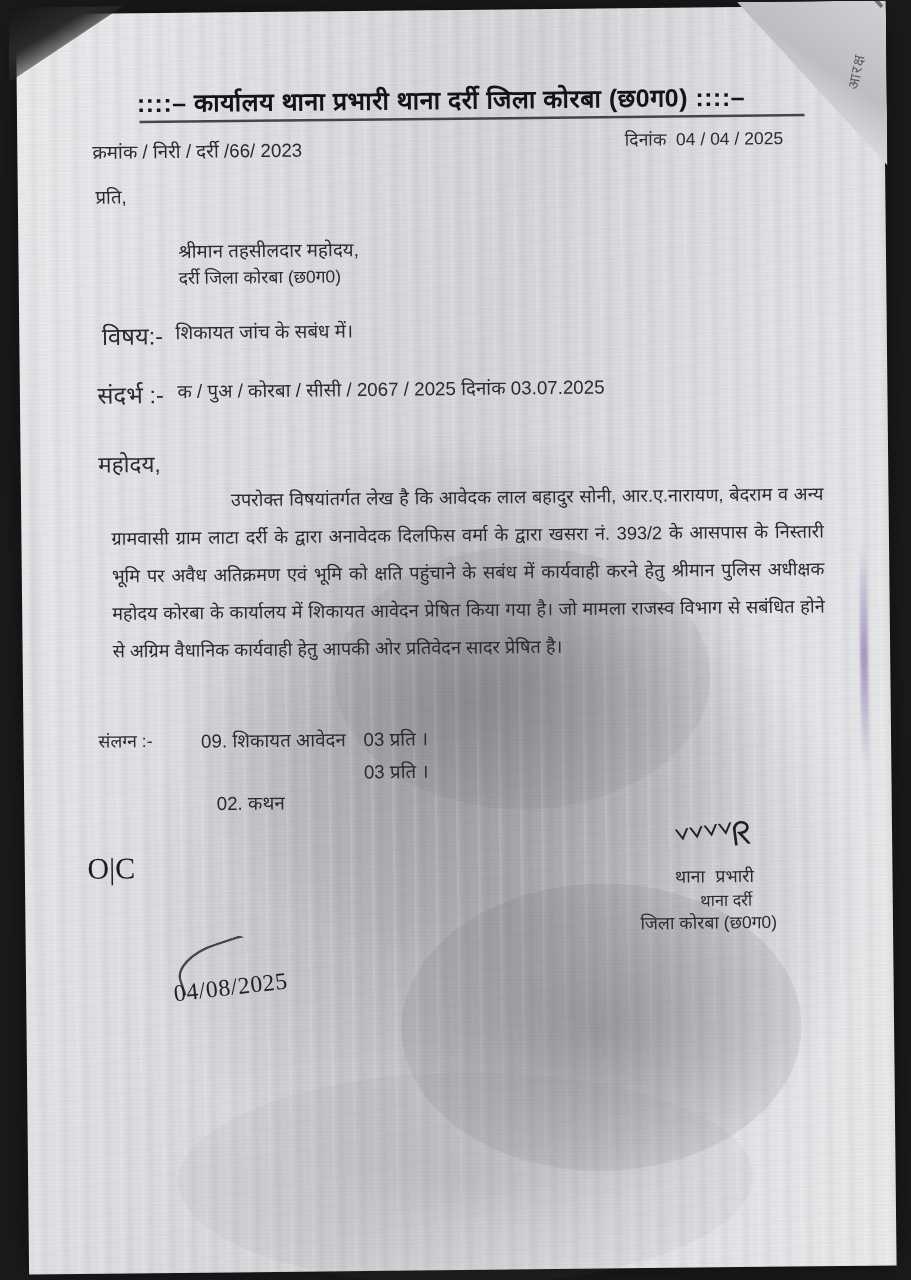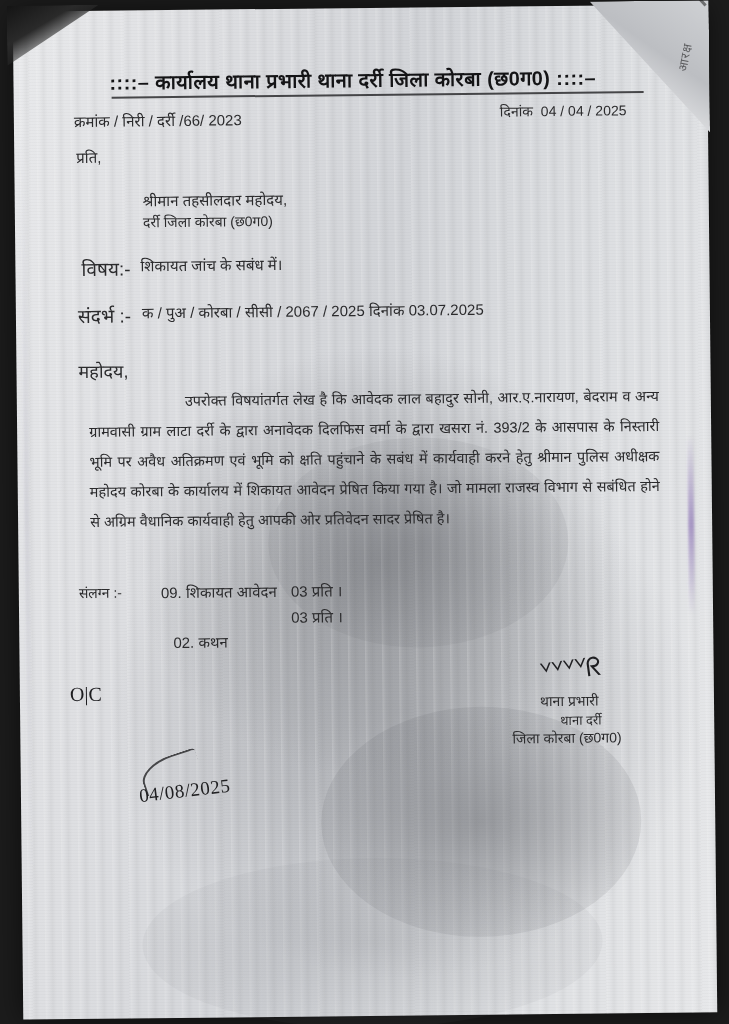--- a/index.html
+++ b/index.html
@@ -164,33 +164,33 @@
     color: #2a2a2c;
   }
   .body-block p { margin: 0; text-indent: 96px; }
 
   .satlagn   { left: 60px; top: 572px; font-size: 14px; }
   .att1      { left: 142px; top: 572px; font-size: 15px; }
   .att1c     { left: 272px; top: 572px; font-size: 15px; }
   .att2      { left: 154px; top: 598px; font-size: 15px; margin-top: 24px; }
   .att2c     { left: 272px; top: 598px; font-size: 15px; }
 
-  .oic { left: 50px; top: 672px; font-size: 20px; color: #1d1d20; font-family: "Liberation Serif", serif; text-align: right; }
+  .oic { left: 50px; top: 672px; font-size: 24px; color: #1d1d20; font-family: "Liberation Serif", serif; text-align: right; }
 
   .sig-scribble {
     position: absolute;
     left: 520px;
     top: 650px;
     font-size: 26px;
     color: #1f1f22;
     font-family: "Liberation Serif", serif;
     transform: rotate(-7deg);
     letter-spacing: -2px;
   }
-  .sig1 { left: 520px; top: 685px; font-size: 14px; }
+  .sig1 { left: 520px; top: 685px; font-size: 14px; font-family: Liberation Mono, monospace; }
   .sig2 { left: 540px; top: 705px; font-size: 13px; text-align: center; }
   .sig3 { left: 492px; top: 722px; font-size: 14px; }
 
   .date-scribble {
     position: absolute;
     left: 118px;
     top: 770px;
     font-size: 19px;
     color: #202022;
     font-family: "Liberation Serif", serif;

